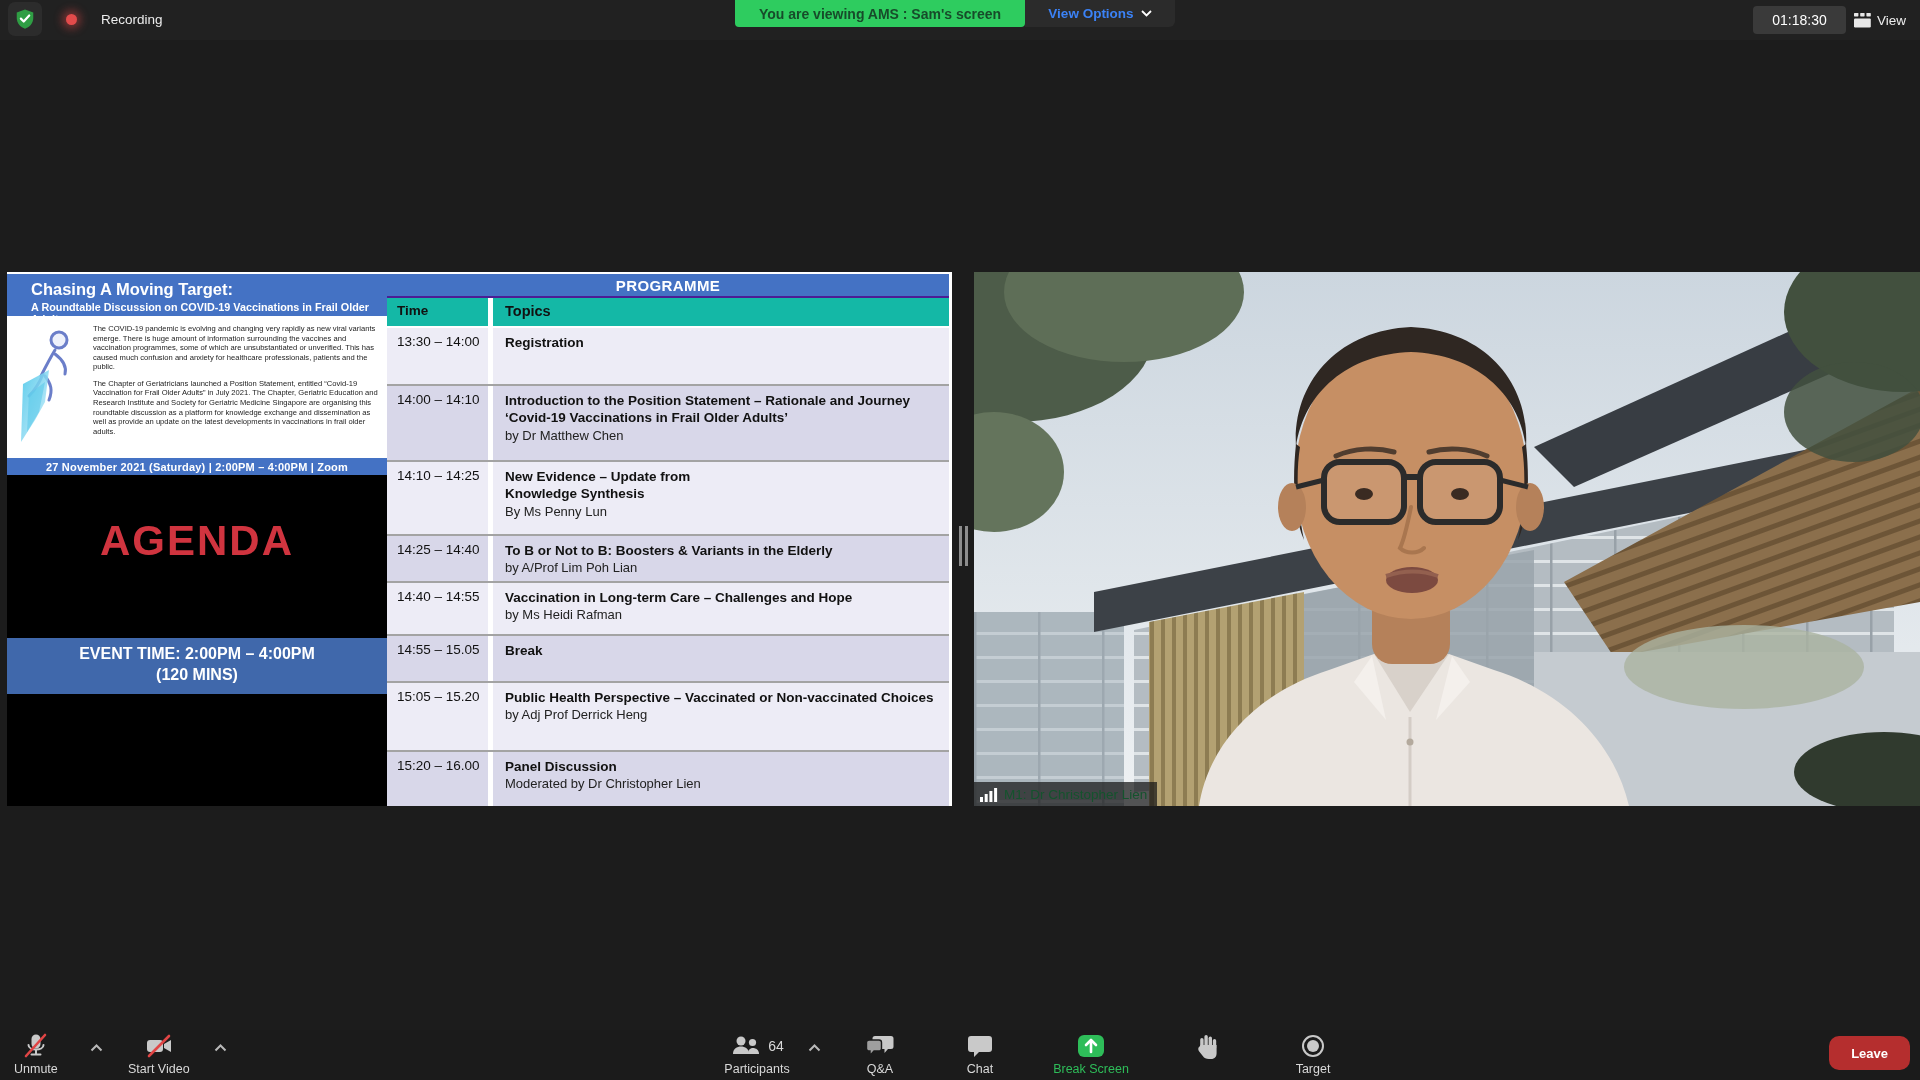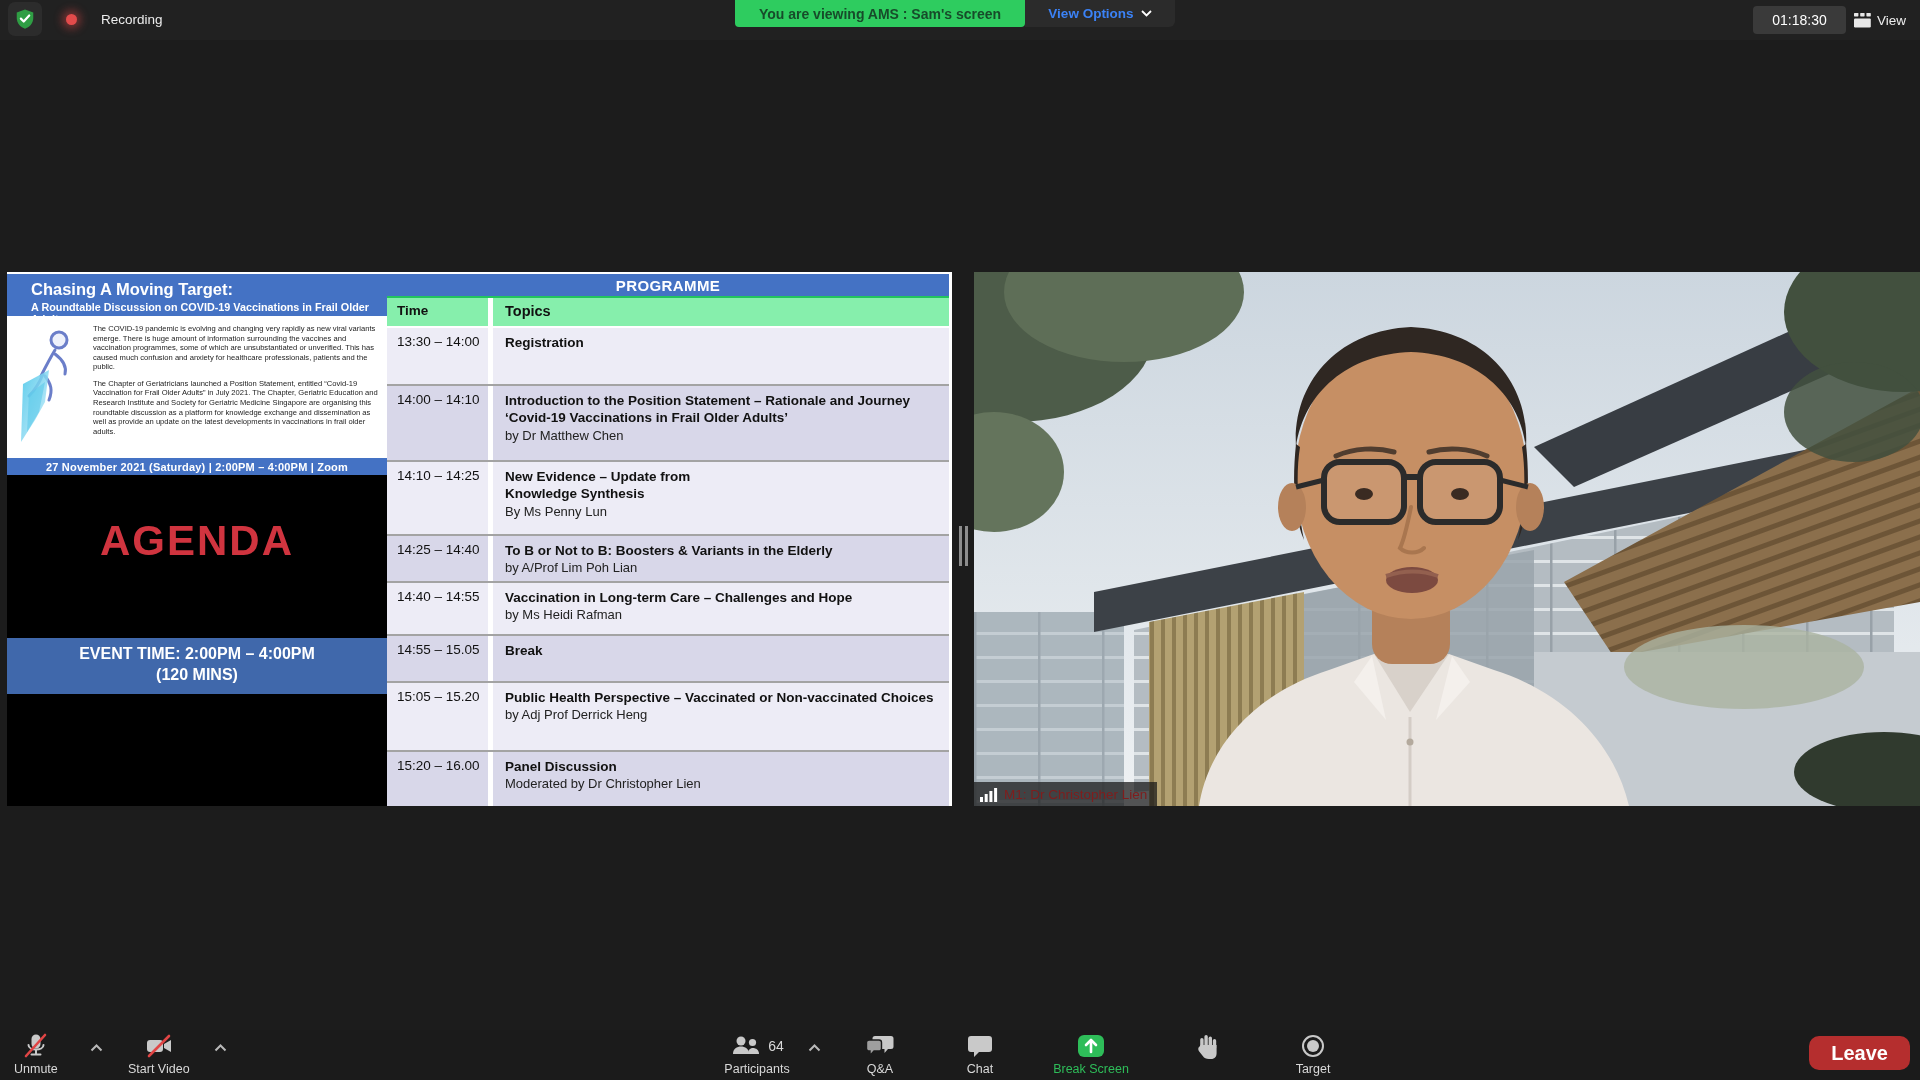--- a/index.html
+++ b/index.html
@@ -44,24 +44,24 @@
   .date-bar { background:#4472c4; color:#fff; font-weight:bold; font-size:11px; height:17px;
               display:flex; align-items:center; justify-content:center; letter-spacing:.2px; }
   .flyer-black { background:#000; flex:1; position:relative; }
   .agenda { position:absolute; top:42px; width:100%; text-align:center; color:#d0343f;
             font-size:42px; font-weight:bold; letter-spacing:2px; }
   .event-bar { position:absolute; top:163px; width:100%; background:#4068ab; color:#fff;
                text-align:center; font-weight:bold; font-size:16px; padding:6px 0 8px 0; line-height:1.3; }
 
   
   .programme { width:565px; height:532px; background:#fff; border-right:3px solid #fff; overflow:hidden; }
-  .prog-title { height:24px; background:#4472c4; border-bottom:2px solid #22c55e; color:#fff;
+  .prog-title { height:24px; background:#4472c4; border-bottom:2px solid #4c1d95; color:#fff;
                 font-weight:bold; font-size:15px; display:flex; align-items:center; justify-content:center;
                 letter-spacing:.4px; }
-  .phead { display:flex; height:30px; background:#86efac; border-bottom:2px solid #fff;
+  .phead { display:flex; height:30px; background:#14b8a6; border-bottom:2px solid #fff;
            font-weight:bold; font-size:14.5px; color:#111; }
   .phead .tcell, .phead .pcell { padding-top:5px; }
   .prow { display:flex; border-bottom:2px solid #a3a3a3; overflow:hidden; }
   .tcell { width:106px; flex:none; border-right:5px solid #fff; padding:6px 0 0 10px;
            font-size:13.5px; color:#111; }
   .pcell { flex:1; padding:6px 0 0 12px; }
   .topic { font-weight:bold; font-size:13.5px; color:#111; white-space:pre-line; line-height:1.28; }
   .byline { font-size:13px; color:#222; margin-top:1px; }
   .byline:empty { display:none; }
   .row-light { background:#edecf6; }
@@ -71,34 +71,34 @@
 
   
   .divider { position:absolute; left:956px; top:525px; width:14px; height:42px; cursor:col-resize;
              display:flex; gap:3px; align-items:center; justify-content:center; }
   .divider i { display:block; width:3px; height:40px; background:#8d8d8d; }
 
   
   .video-panel { position:absolute; left:974px; top:272px; width:946px; height:534px; background:#c9d2da; overflow:hidden; }
   .name-tag { position:absolute; left:0; bottom:0; display:flex; align-items:center; gap:6px;
               background:rgba(22,22,22,.72); padding:4px 10px 4px 6px; }
-  .name-tag span { color:#7f1d1d; font-size:13.5px; }
+  .name-tag span { color:#14532d; font-size:13.5px; }
 
   
   .toolbar { position:absolute; left:0; top:1030px; width:1920px; height:50px; background:#1b1b1b; }
   .tb-btn { position:absolute; top:3px; background:none; border:none; cursor:pointer;
             display:flex; flex-direction:column; align-items:center; gap:3px;
             color:#d9d9d9; font-size:12.5px; font-family:"Liberation Sans", sans-serif; }
   .tb-btn .lbl { white-space:nowrap; }
   .icon-row { display:flex; align-items:center; gap:8px; height:26px; }
   .count { color:#d9d9d9; font-size:14px; }
   .chev { position:absolute; top:10px; background:none; border:none; cursor:pointer; padding:0; }
   .share-green .lbl { color:#2ebd59; }
   .leave-btn { position:absolute; right:10px; top:6px; height:34px; padding:0 22px; background:#b52e2e;
-               color:#fff; font-weight:bold; font-size:20px; border:none; border-radius:10px; cursor:pointer;
+               color:#fff; font-weight:bold; font-size:13px; border:none; border-radius:10px; cursor:pointer;
                font-family:"Liberation Sans", sans-serif; }
 </style>
 </head>
 <body>
 
 <div class="screen">
 
   <header class="topbar">
     <div class="rec-group">
       <span class="shield-patch">

